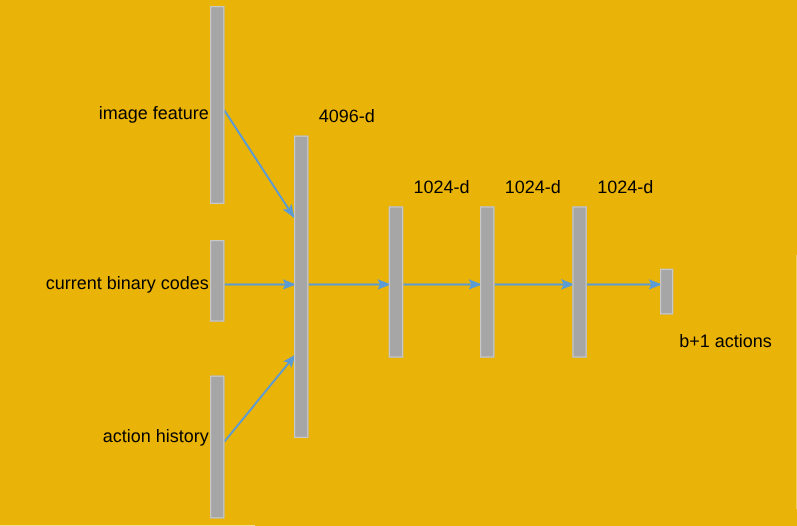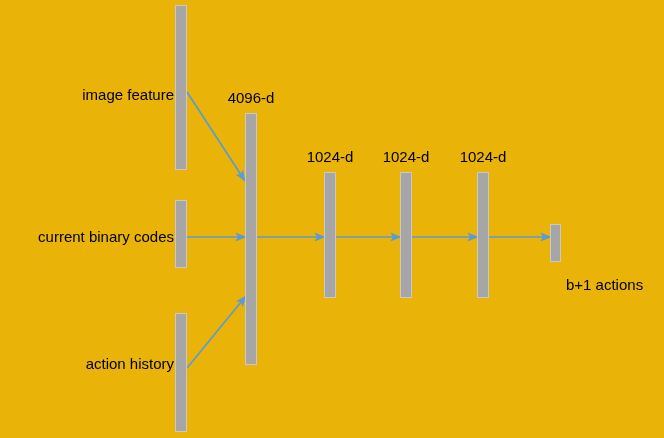--- a/index.html
+++ b/index.html
@@ -27,20 +27,21 @@
     position: absolute;
     color: #000000;
     font-size: 15px;
     line-height: 18px;
     white-space: nowrap;
     font-family: "Liberation Sans", sans-serif;
   }
   .label.centered {
     transform: translateX(-50%);
     text-align: center;
+    margin-left: 38px;
   }
   .label.right-aligned {
     transform: translateX(-100%);
     text-align: right;
   }
   svg.arrows {
     position: absolute;
     left: 0;
     top: 0;
     width: 664px;

